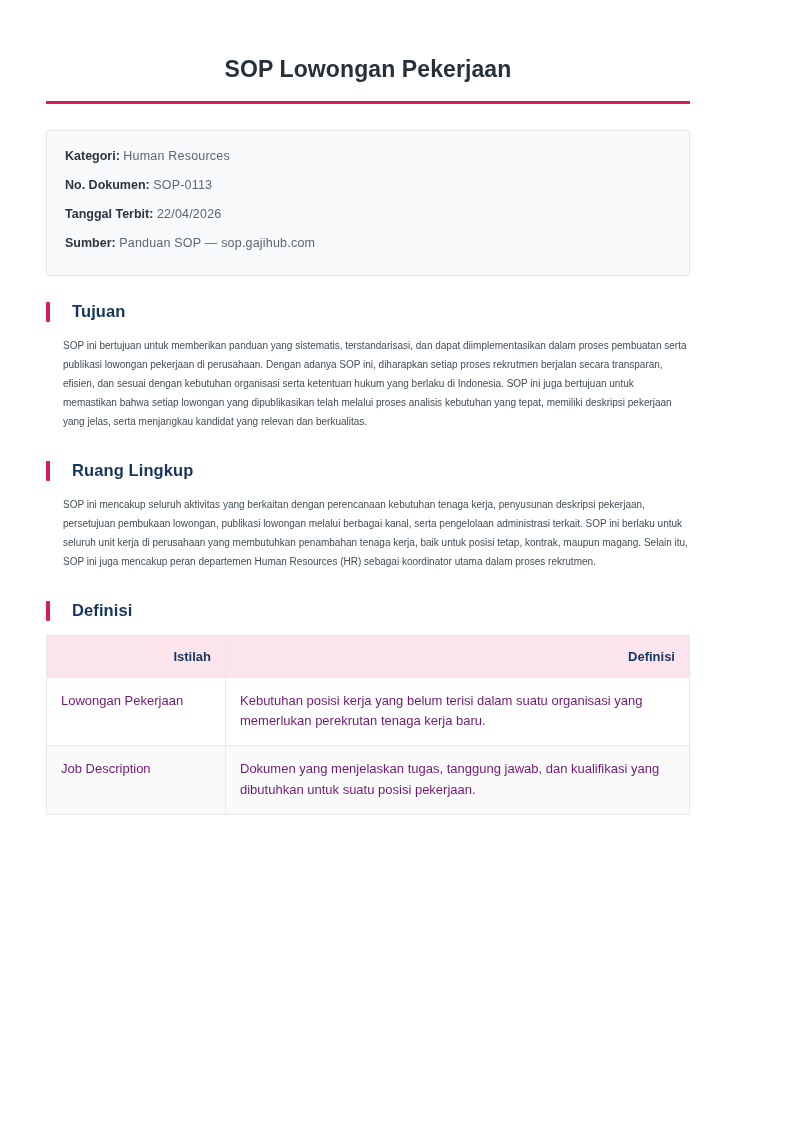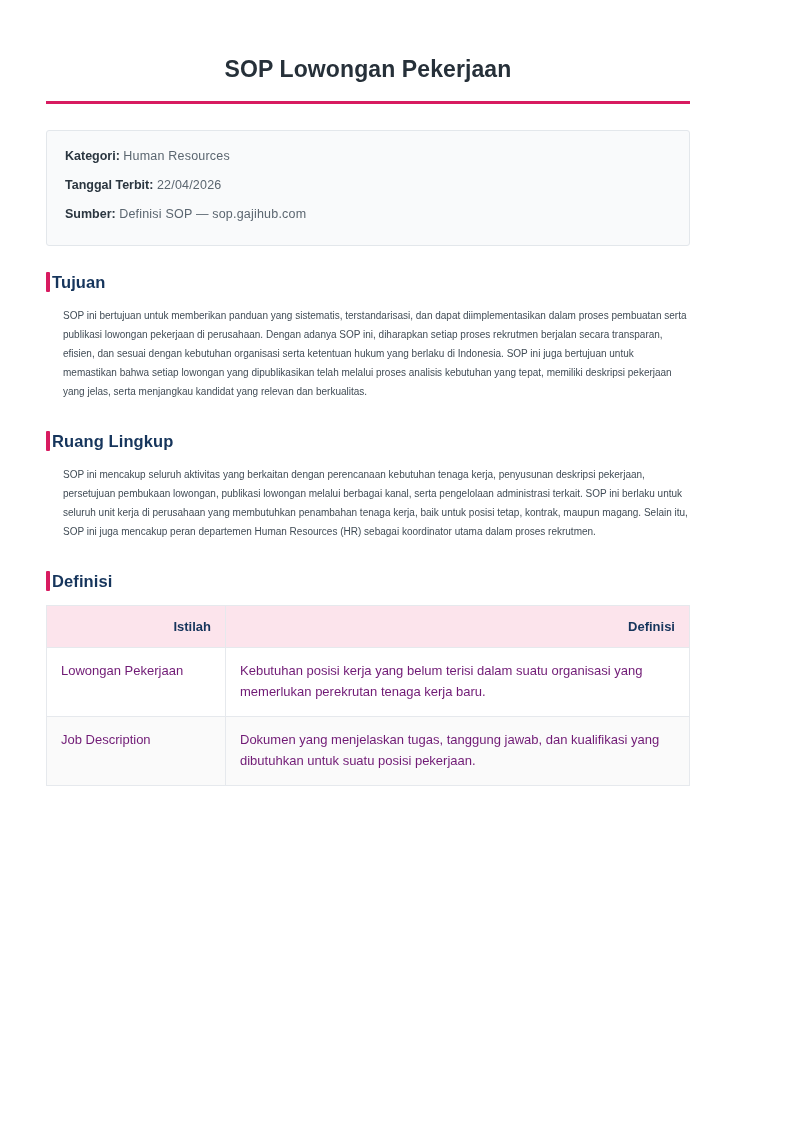--- a/index.html
+++ b/index.html
@@ -61,21 +61,21 @@
   }
   .intro {
     font-size: 13.3px;
     line-height: 1.85;
     color: #414c56;
     margin: 0 0 30px 0;
   }
   .section-head {
     display: flex;
     align-items: center;
-    gap: 2px;
+    gap: 22px;
     margin: 0 0 14px 0;
   }
   .section-bar {
     width: 4px;
     height: 20px;
     background: #d81b60;
     border-radius: 1px;
     flex: 0 0 auto;
   }
   .section-title {
@@ -125,26 +125,30 @@
 
   <h1 class="doc-title">SOP Lowongan Pekerjaan</h1>
   <div class="title-rule"></div>
 
   <div class="meta-box">
     <div class="meta-row">
       <span class="meta-label">Kategori:</span>
       <span class="meta-value">Human Resources</span>
     </div>
     <div class="meta-row">
+      <span class="meta-label">No. Dokumen:</span>
+      <span class="meta-value">SOP-0113</span>
+    </div>
+    <div class="meta-row">
       <span class="meta-label">Tanggal Terbit:</span>
       <span class="meta-value">22/04/2026</span>
     </div>
     <div class="meta-row">
       <span class="meta-label">Sumber:</span>
-      <span class="meta-value">Definisi SOP — sop.gajihub.com</span>
+      <span class="meta-value">Panduan SOP — sop.gajihub.com</span>
     </div>
   </div>
 
 
   <div class="section-head">
     <span class="section-bar"></span>
     <span class="section-title">Tujuan</span>
   </div>
   <p class="section-body">SOP ini bertujuan untuk memberikan panduan yang sistematis, terstandarisasi, dan dapat diimplementasikan dalam proses pembuatan serta publikasi lowongan pekerjaan di perusahaan. Dengan adanya SOP ini, diharapkan setiap proses rekrutmen berjalan secara transparan, efisien, dan sesuai dengan kebutuhan organisasi serta ketentuan hukum yang berlaku di Indonesia. SOP ini juga bertujuan untuk memastikan bahwa setiap lowongan yang dipublikasikan telah melalui proses analisis kebutuhan yang tepat, memiliki deskripsi pekerjaan yang jelas, serta menjangkau kandidat yang relevan dan berkualitas.</p>
 

